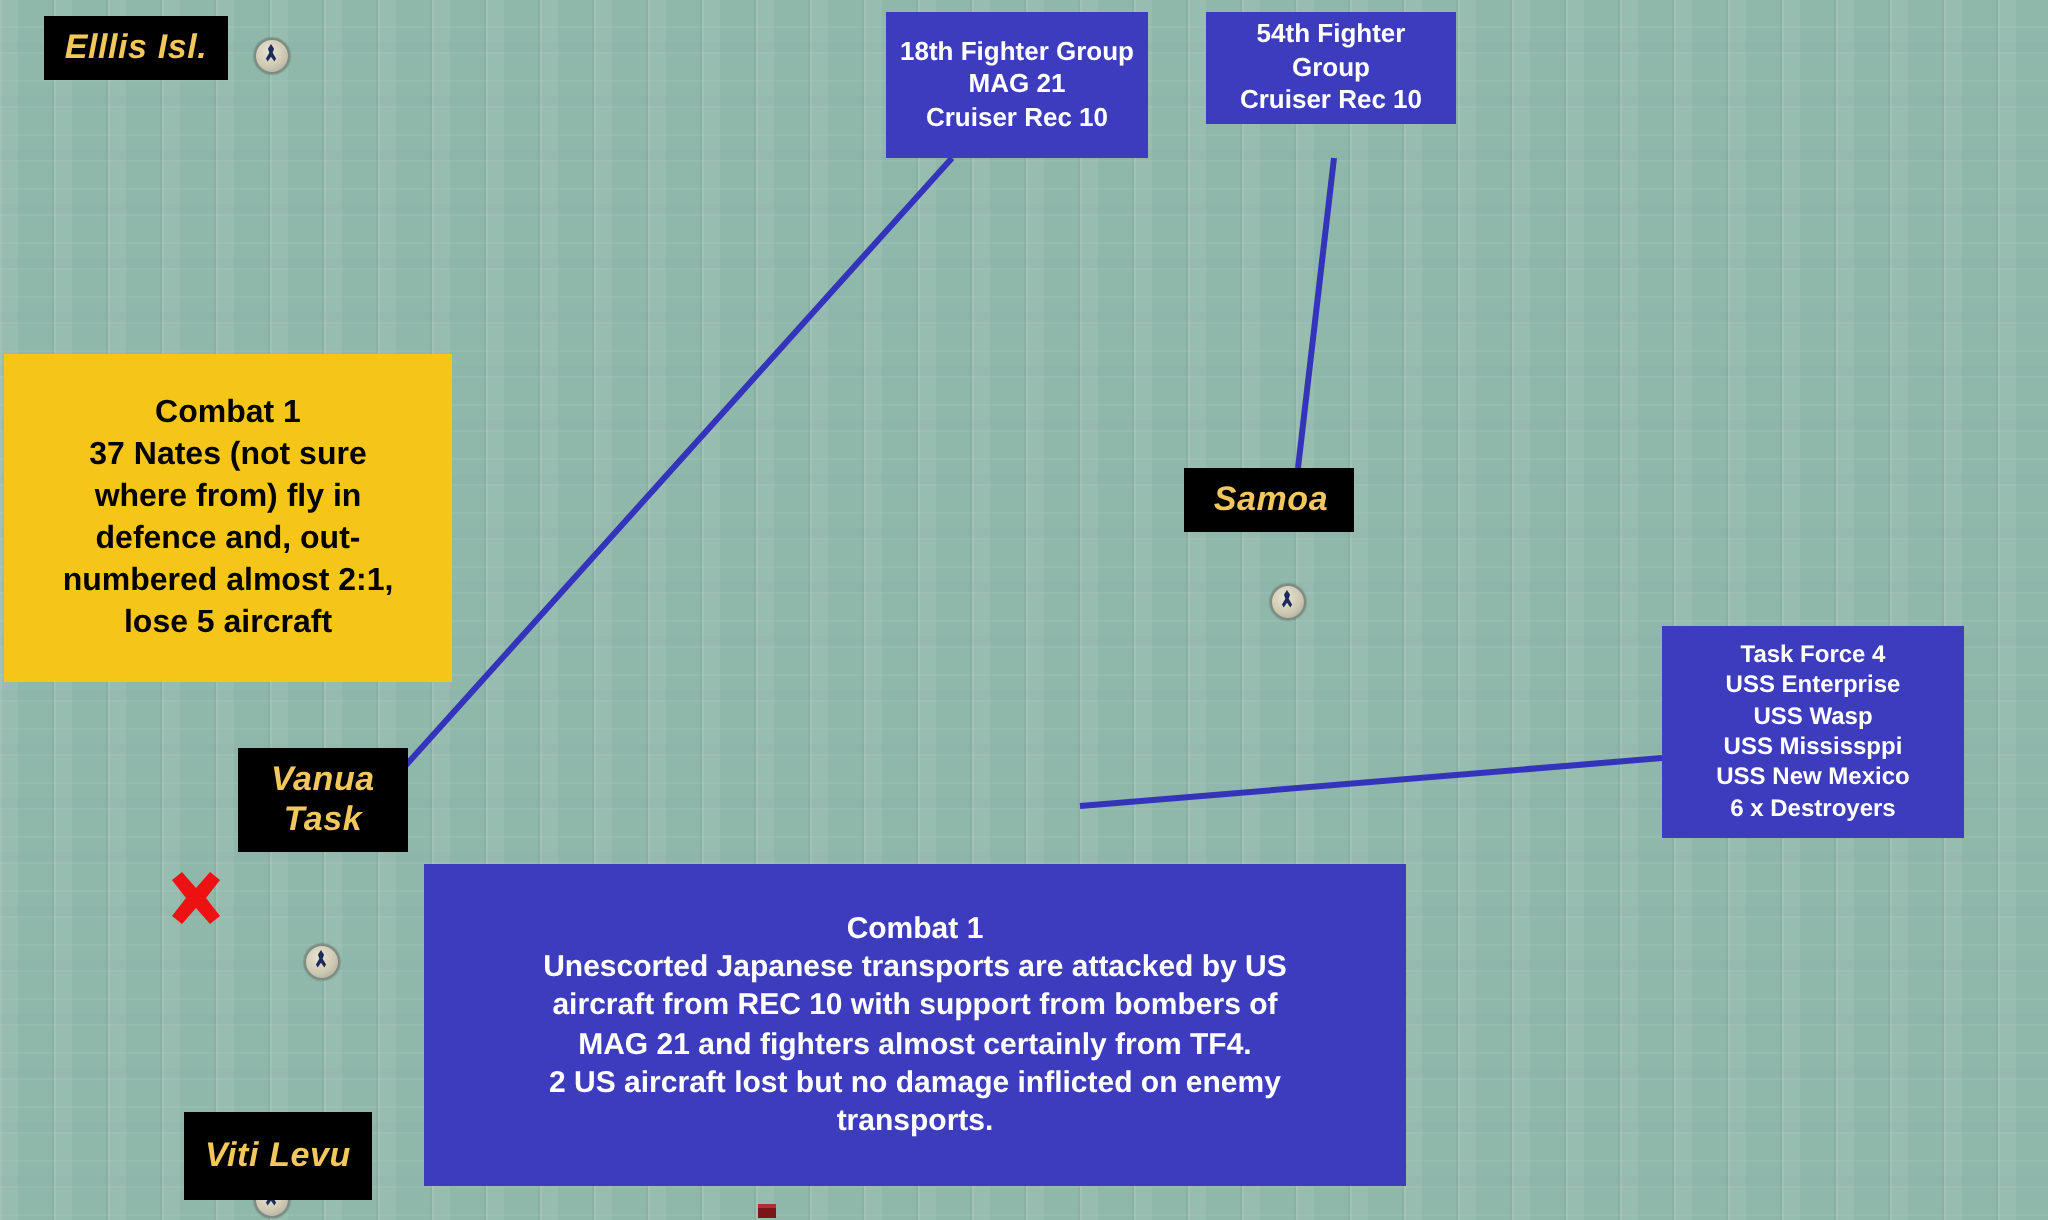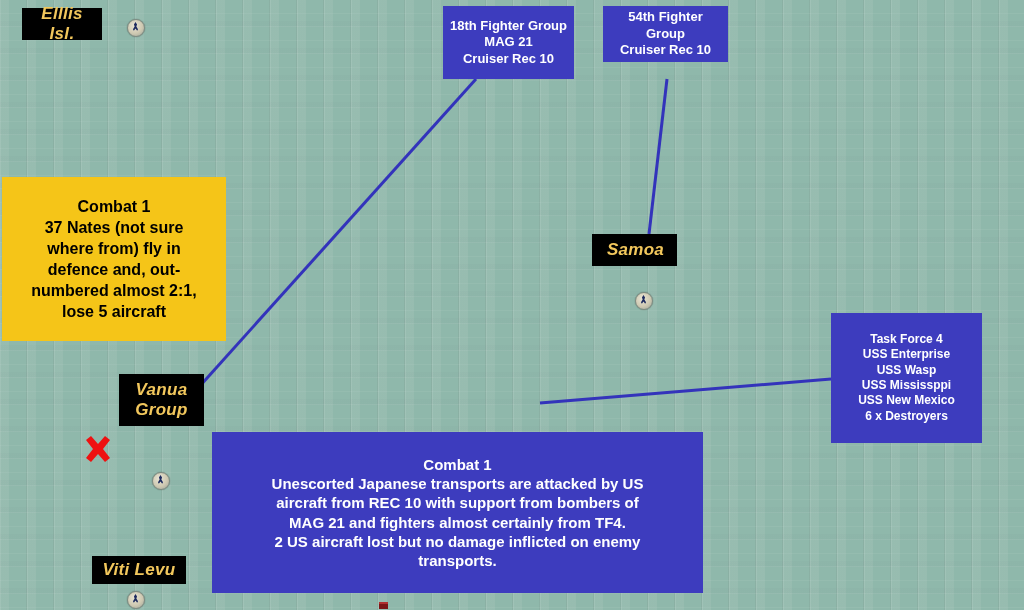--- a/index.html
+++ b/index.html
@@ -143,34 +143,34 @@
       <div class="abs tiny-red-marker" style="left: 379px; top: 602px;"></div>
     </div>
 
   <div id="markers-layer">
       <div class="abs x-marker" style="left: 83px; top: 434px; width: 30px; height: 30px;"><svg width="30" height="30" viewBox="0 0 30 30">
           <path d="M3 6 L8 2 L15 10 L22 2 L27 6 L20 15 L27 24 L22 28 L15 20 L8 28 L3 24 L10 15 Z" fill="#ee1111"></path>
         </svg></div>
     </div>
 
   <div id="islands-layer">
-      <div class="abs island-label" style="left: 22px; top: 8px; width: 80px; height: 32px; font-size: 17px; background: rgb(0, 0, 0); color: rgb(242, 199, 92);">Elllis Isl.</div>
+      <div class="abs island-label" style="left: 22px; top: 8px; width: 92px; height: 32px; font-size: 17px; background: rgb(0, 0, 0); color: rgb(242, 199, 92);">Elllis Isl.</div>
       <div class="abs island-label" style="left: 592px; top: 234px; width: 85px; height: 32px; font-size: 17px; background: rgb(0, 0, 0); color: rgb(242, 199, 92); padding-left: 12px;">Samoa</div>
       <div class="abs island-label" style="left: 119px; top: 374px; width: 85px; height: 52px; font-size: 17px; background: rgb(0, 0, 0); color: rgb(242, 199, 92);">Vanua
-Group</div>
-      <div class="abs island-label" style="left: 92px; top: 556px; width: 94px; height: 28px; font-size: 17px; background: rgb(0, 0, 0); color: rgb(242, 199, 92);">Viti Levu</div>
+Task</div>
+      <div class="abs island-label" style="left: 92px; top: 556px; width: 94px; height: 44px; font-size: 17px; background: rgb(0, 0, 0); color: rgb(242, 199, 92);">Viti Levu</div>
     </div>
 
   <div id="boxes-layer">
       <div class="abs blue-box" style="left: 443px; top: 6px; width: 131px; height: 73px; font-size: 13px; background: rgb(61, 60, 190);">18th Fighter Group
 MAG 21
 Cruiser Rec 10</div>
       <div class="abs blue-box" style="left: 603px; top: 6px; width: 125px; height: 56px; font-size: 13px; background: rgb(61, 60, 190);">54th Fighter Group
 Cruiser Rec 10</div>
-      <div class="abs blue-box" style="left: 831px; top: 313px; width: 151px; height: 130px; font-size: 12px; background: rgb(61, 60, 190);">Task Force 4
+      <div class="abs blue-box" style="left: 831px; top: 313px; width: 151px; height: 106px; font-size: 12px; background: rgb(61, 60, 190);">Task Force 4
 USS Enterprise
 USS Wasp
 USS Mississppi
 USS New Mexico
 6 x Destroyers</div>
       <div class="abs blue-box" style="left: 212px; top: 432px; width: 491px; height: 161px; font-size: 15px; background: rgb(61, 60, 190);">Combat 1
 Unescorted Japanese transports are  attacked by US
 aircraft from REC 10 with support from bombers of
 MAG 21 and fighters almost certainly from TF4.
 2 US aircraft lost but no damage inflicted on enemy

